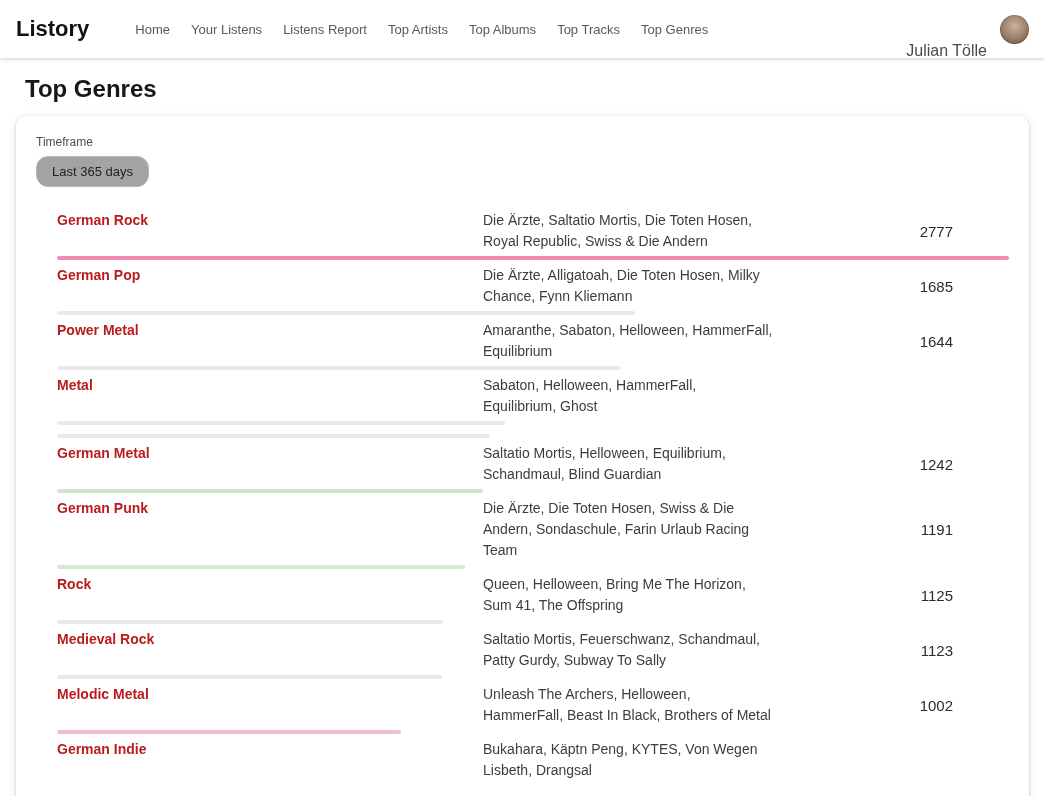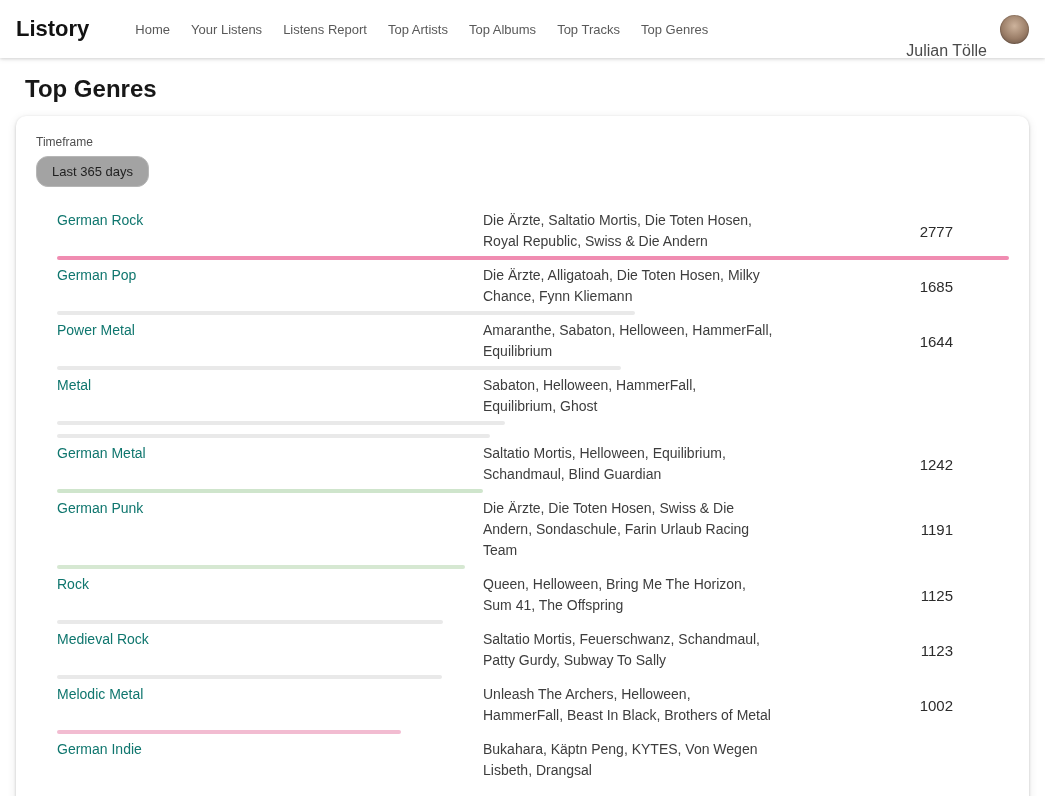--- a/index.html
+++ b/index.html
@@ -27,21 +27,21 @@
     padding:19px 20px 40px 20px; }
 
   .filter-label { font-size:12px; color:#4f4f4f; margin-bottom:7px; }
   .select { display:inline-block; border:1px solid #b6b6b6; border-radius:12px;
     padding:7px 15px; font-size:13px; color:#1f1f1f; cursor:pointer; background:#a3a3a3; }
 
   
   .genre-table { margin-top:18px; padding-left:21px; }
   .row { padding-top:5px; }
   .row-main { display:grid; grid-template-columns:426px 300px 1fr; align-items:start; }
-  .genre { font-size:14px; font-weight:normal; color:#0f766e; line-height:21px; padding-right:16px; }
+  .genre { font-size:14px; font-weight:bold; color:#b91c1c; line-height:21px; padding-right:16px; }
   .artists { font-size:14px; color:#3d3d3d; line-height:21px; padding-right:10px; }
   .count { font-size:15px; color:#2c2c2c; text-align:right; padding-right:56px; align-self:center; }
   .bar-track { margin-top:4px; height:4px; }
   .bar { height:4px; border-radius:2px; }
 </style>
 </head>
 <body>
 
 <div class="app">
 

